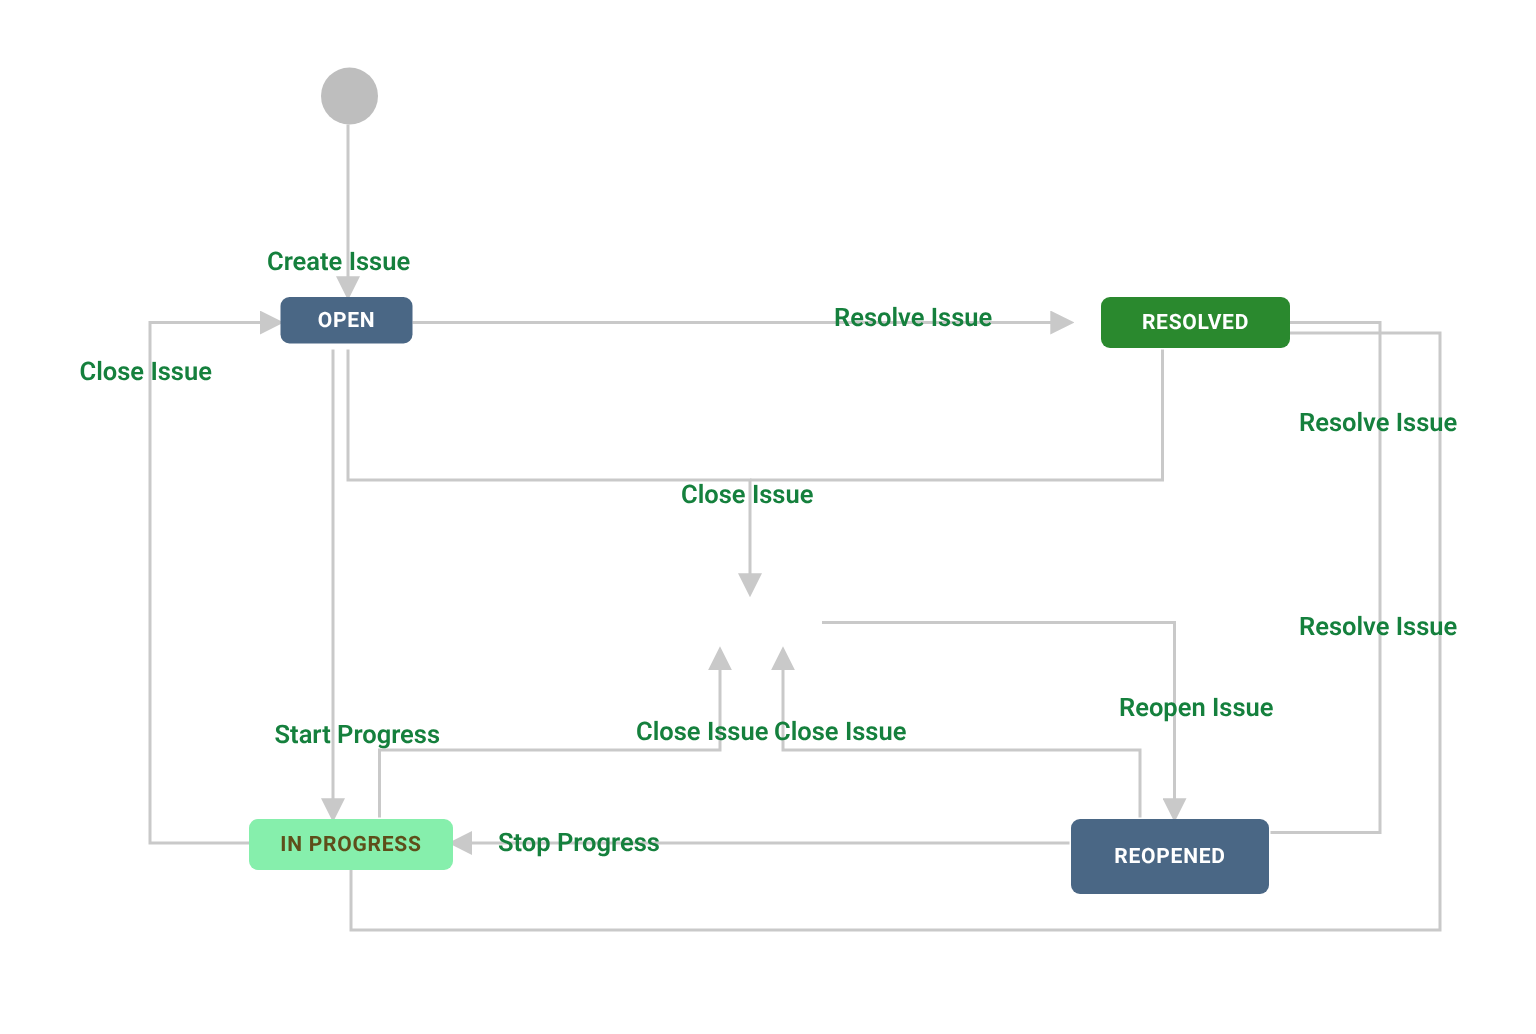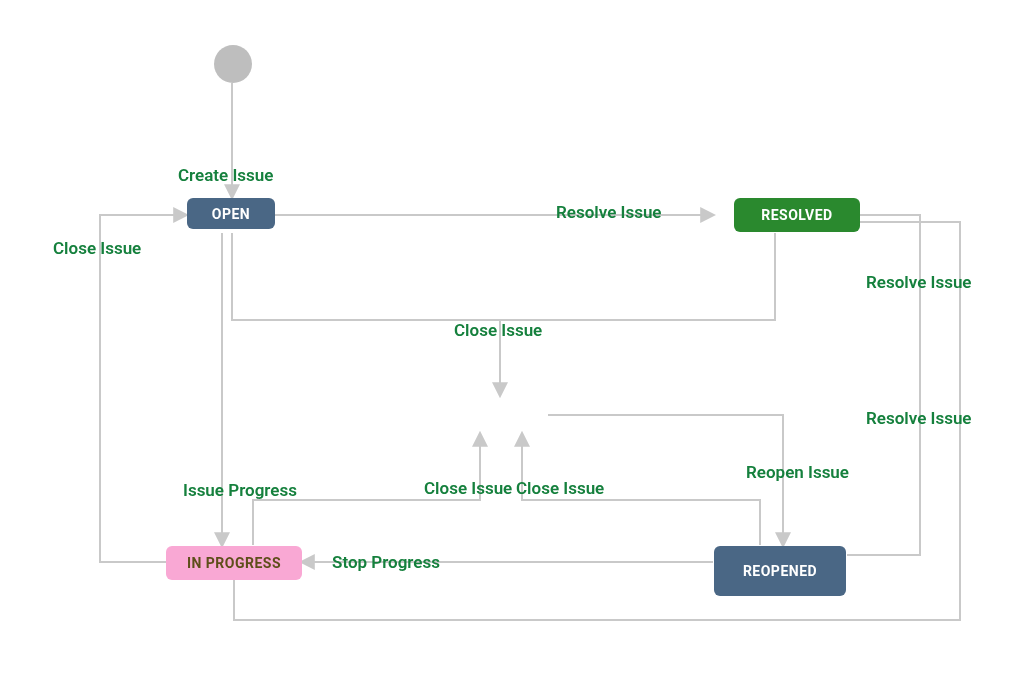--- a/index.html
+++ b/index.html
@@ -34,21 +34,21 @@
     letter-spacing: 0.5px;
     text-align: center;
     display: flex;
     align-items: center;
     justify-content: center;
     box-sizing: border-box;
     padding: 0 14px;
   }
   .state.blue   { background: #4a6785; }
   .state.green  { background: #2a892e; }
-  .state.yellow { background: #f9a8d4; color: #5e4e1a; text-align: right; }
+  .state.yellow { background: #86efac; color: #5e4e1a; text-align: right; }
   .start-node {
     position: absolute;
     width: 38px;
     height: 38px;
     border-radius: 50%;
     background: #bebebe;
   }
   .edge-label {
     position: absolute;
     font-size: 17px;
@@ -104,21 +104,21 @@
   <div class="state yellow" style="left:166px; top:546px; width:136px; height:34px;">IN PROGRESS</div>
 
   <div class="state blue" style="left:714px; top:546px; width:132px; height:50px;">REOPENED</div>
 
   <div class="edge-label" style="left:178px; top:165px;">Create Issue</div>
 
   <div class="edge-label" style="left:556px; top:202px;">Resolve Issue</div>
 
   <div class="edge-label" style="left:454px; top:320px;">Close Issue</div>
 
-  <div class="edge-label" style="left:183px; top:480px;">Issue Progress</div>
+  <div class="edge-label" style="left:183px; top:480px;">Start Progress</div>
 
   <div class="edge-label" style="left:53px; top:238px;">Close Issue</div>
 
   <div class="edge-label" style="left:424px; top:478px;">Close Issue</div>
 
   <div class="edge-label" style="left:516px; top:478px;">Close Issue</div>
 
   <div class="edge-label" style="left:332px; top:552px;">Stop Progress</div>
 
   <div class="edge-label" style="left:746px; top:462px;">Reopen Issue</div>

